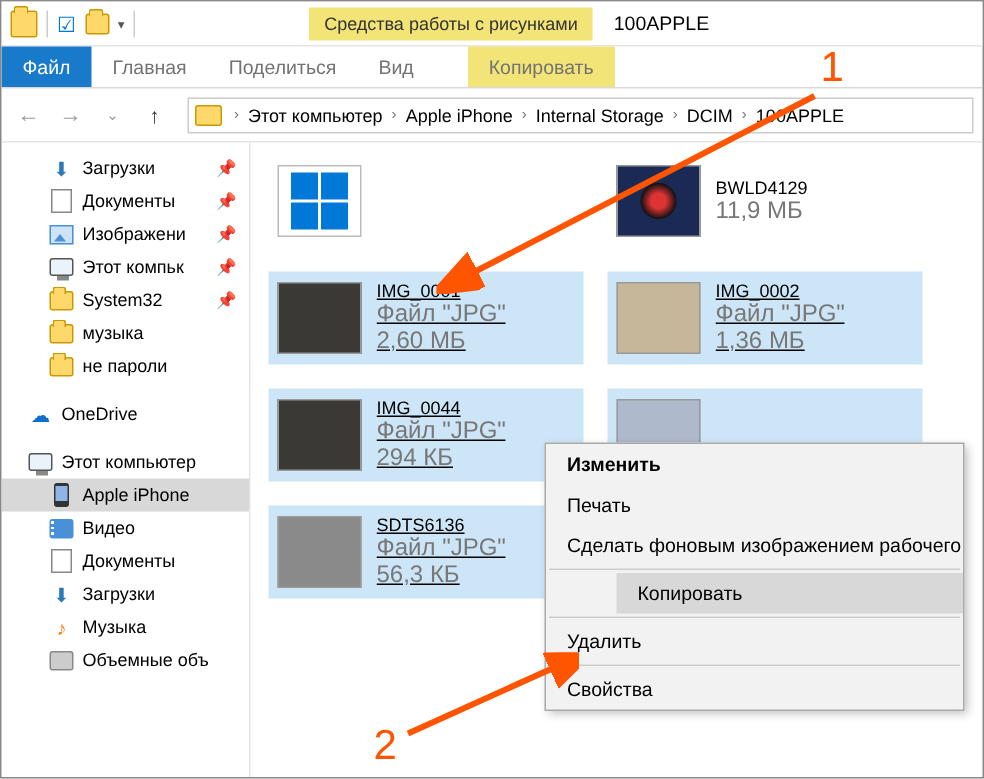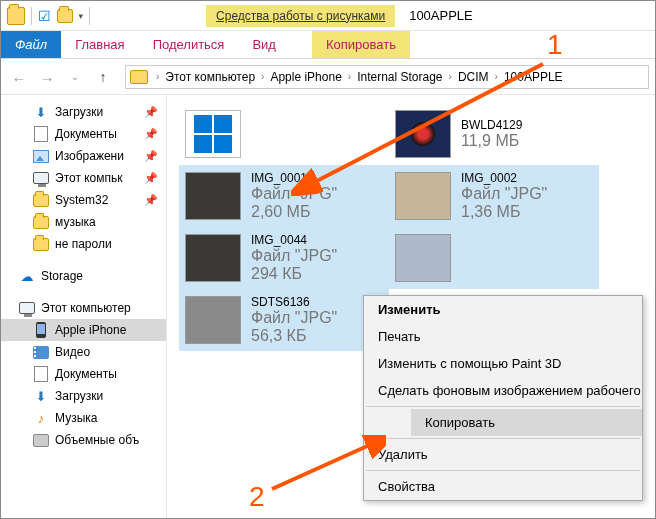--- a/index.html
+++ b/index.html
@@ -5,26 +5,26 @@
   * { box-sizing: border-box; margin: 0; padding: 0; font-family: "Segoe UI", Tahoma, sans-serif; font-size: 12px; }
   body { width: 656px; height: 519px; background: #fff; overflow: hidden; position: relative; border:1px solid #888;}
   
   .titlebar { height: 30px; display: flex; align-items: center; background: #fff; border-bottom: 1px solid #e5e5e5; }
   .qat { display: flex; align-items: center; padding: 0 6px; gap: 6px; }
   .qat .folder-icon { width:18px; height:18px; background:#ffd86b; border:1px solid #c99a00; border-radius:2px; position:relative; }
   .qat .folder-icon::before { content:""; position:absolute; top:-4px; left:1px; width:8px; height:4px; background:#ffd86b; border:1px solid #c99a00; border-bottom:none; border-radius:2px 2px 0 0; }
   .qat .sep { width:1px; height:18px; background:#ccc; }
   .qat .check { color:#0078d7; font-size:14px; }
   .qat .tri { font-size:9px; color:#555; }
-  .titlebar .context-tab { background:#f2e477; padding:4px 10px; font-size:12px; color:#333; margin-left:110px;text-decoration:underline; }
+  .titlebar .context-tab { background:#f2e477; padding:4px 10px; font-size:12px; color:#333; margin-left:110px; }
   .titlebar .wintitle { padding:0 14px; font-size:13px; }
   
   .ribbon { height: 28px; display:flex; align-items:stretch; border-bottom:1px solid #d9d9d9; }
-  .ribbon .tab { padding:6px 14px; font-size:13px; color:#be185d; cursor:pointer; }
-  .ribbon .tab.file { background:#1979ca; color:#fff;font-style:italic; }
+  .ribbon .tab { padding:6px 14px; font-size:13px; color:#737373; cursor:pointer; }
+  .ribbon .tab.file { background:#1979ca; color:#fff; }
   .ribbon .tab.context { background:#f2e477; margin-left:22px; }
   
   .navbar { height:36px; display:flex; align-items:center; padding:0 6px; gap:4px; border-bottom:1px solid #e5e5e5; }
   .navbtn { width:24px; height:24px; display:flex; align-items:center; justify-content:center; color:#999; font-size:15px; }
   .navbtn.enabled { color:#333; }
   .navbtn.up { font-size:14px; }
   .addr { flex:1; display:flex; align-items:center; height:24px; border:1px solid #ccc; margin-left:6px; padding:0 4px; overflow:hidden;}
   .addr .folder-mini { width:18px; height:14px; background:#ffd86b; border:1px solid #c99a00; border-radius:2px; margin-right:6px; flex:none;}
   .addr .crumb { padding:0 4px; white-space:nowrap; font-size:12px; }
   .addr .sep { padding:0 2px; color:#777; font-size:10px; }
@@ -48,23 +48,23 @@
   .ic-onedrive { color:#0f6ecd; font-size:15px;}
   .ic-phone { width:10px; height:16px; background:#333; border-radius:2px; position:relative;}
   .ic-phone::after{content:"";position:absolute;top:2px;left:1px;width:8px;height:10px;background:#8fb5e8;}
   .ic-video { width:16px; height:13px; background:#4a90d9; border-radius:2px; position:relative;}
   .ic-video::before{content:"";position:absolute;left:1px;top:1px;width:2px;height:11px;background:repeating-linear-gradient(#fff,#fff 2px,#4a90d9 2px,#4a90d9 4px);}
   .ic-music { color:#ff7b00; font-size:14px;}
   .ic-disk { width:16px; height:13px; background:#ccc; border:1px solid #888; border-radius:2px;}
   .pin { color:#999; font-size:11px; margin-left:auto;}
   
   .content { flex:1; padding:8px 12px; position:relative; }
-  .files { display:flex; flex-wrap:wrap; gap:0; }
+  .files { display:flex; flex-wrap:wrap; gap:16px; }
   .file-item { width:210px; height:62px; display:flex; align-items:center; padding:4px 6px; gap:10px; cursor:pointer;}
-  .file-item.selected { background:#cde6f7; }
+  .file-item.selected { background:#cde6f7;text-decoration:underline; }
   .thumb { width:56px; height:48px; background:#c6b69a; border:1px solid #999; flex:none; display:flex; align-items:center; justify-content:center; overflow:hidden; position:relative;}
   .thumb.drive { background:#fff; border:1px solid #bbb; }
   .thumb.drive::before{content:"";display:block;width:18px;height:18px;background:#0078d7;box-shadow:20px 0 #0078d7, 0 20px #0078d7, 20px 20px #0078d7;position:relative;left:-10px;top:-10px;}
   .thumb.video { background:#1b2a54; }
   .thumb.video::after{content:"";width:24px;height:24px;border-radius:50%;background:radial-gradient(circle,#d33 30%,#111 70%);}
   .thumb.dark { background:#3b3935;}
   .thumb.light { background:#aebacc;}
   .thumb.gray { background:#8a8a8a;}
   .finfo { display:flex; flex-direction:column; overflow:hidden;}
   .fname { font-size:12px; color:#000; white-space:nowrap;}
@@ -166,21 +166,21 @@
       </div>
     <div class="sb-item indent1">
         <span class="ic">
           <span class="ic-folder"></span>
         </span>
         <span>не пароли</span>
       </div>
     <div class="sb-spacer"></div>
     <div class="sb-item">
         <span class="ic ic-onedrive">☁</span>
-        <span>Storage</span>
+        <span>OneDrive</span>
       </div>
     <div class="sb-spacer"></div>
     <div class="sb-item">
         <span class="ic">
           <span class="ic-pc"></span>
         </span>
         <span>Этот компьютер</span>
       </div>
     <div class="sb-item indent1 selected">
         <span class="ic">
@@ -262,21 +262,20 @@
           <span class="fname">SDTS6136</span>
           <span class="ftype">Файл "JPG"</span>
           <span class="fsize">56,3 КБ</span>
         </div>
       </div>
     </div>
 
     <div class="ctxmenu" style="left:196px; top:200px;">
       <div class="ctx-item" style="font-weight:600;">Изменить</div>
       <div class="ctx-item">Печать</div>
-      <div class="ctx-item">Изменить с помощью Paint 3D</div>
       <div class="ctx-item" style="white-space:nowrap;overflow:hidden;">Сделать фоновым изображением рабочего стола</div>
       <div class="ctx-sep"></div>
       <div class="ctx-item hover">Копировать</div>
       <div class="ctx-sep"></div>
       <div class="ctx-item">Удалить</div>
       <div class="ctx-sep"></div>
       <div class="ctx-item">Свойства</div>
     </div>
 
   </div>

